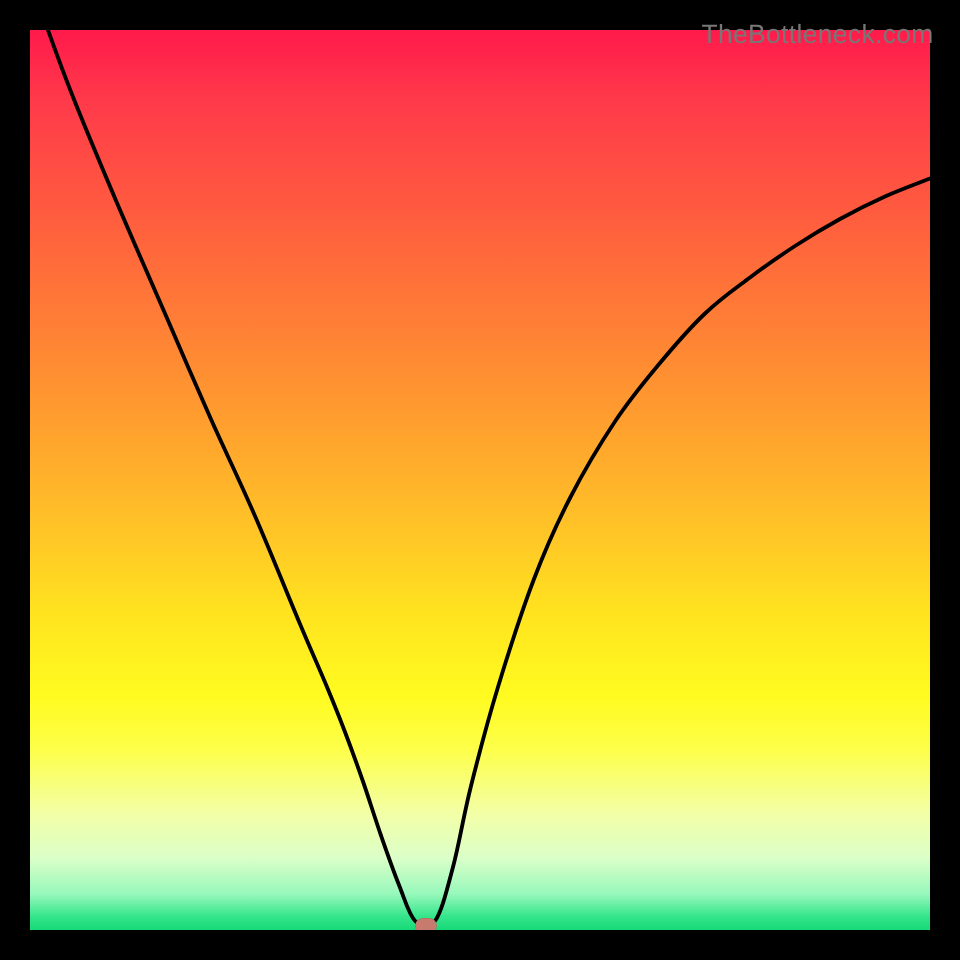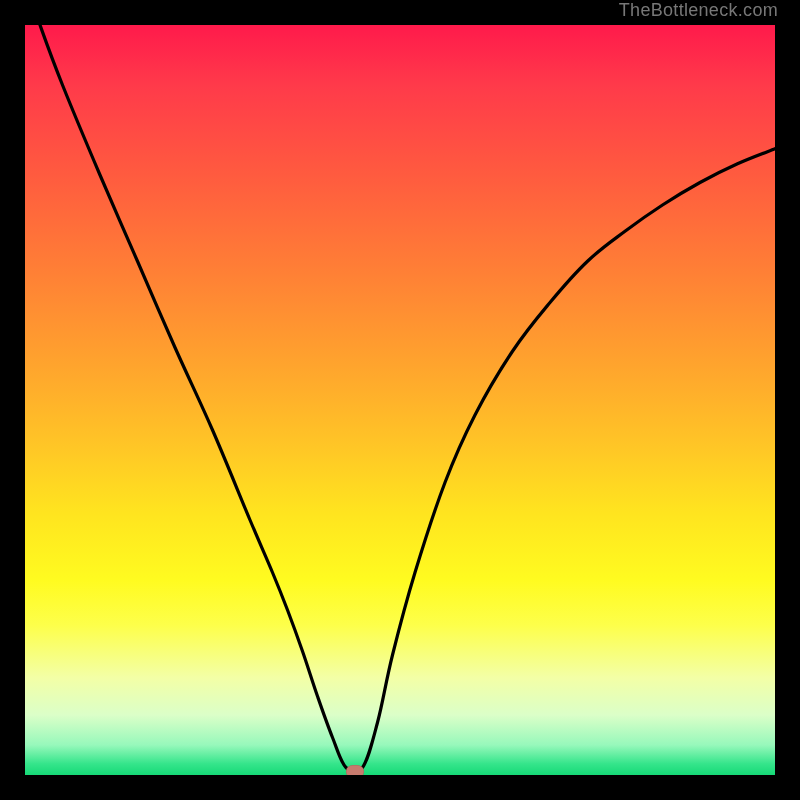--- a/index.html
+++ b/index.html
@@ -46,24 +46,24 @@
     );
   }
   .curve-svg {
     position: absolute;
     inset: 0;
     width: 750px;
     height: 750px;
   }
   .attribution {
     position: absolute;
-    top: 0;
+    top: 16px;
     right: 22px;
     color: #777;
-    font-size: 18px;
+    font-size: 22px;
     font-weight: 500;
     letter-spacing: 0.3px;
     user-select: none;
   }
   .marker {
     position: absolute;
     width: 18px;
     height: 13px;
     border-radius: 7px / 6px;
     background: #c77b6e;

